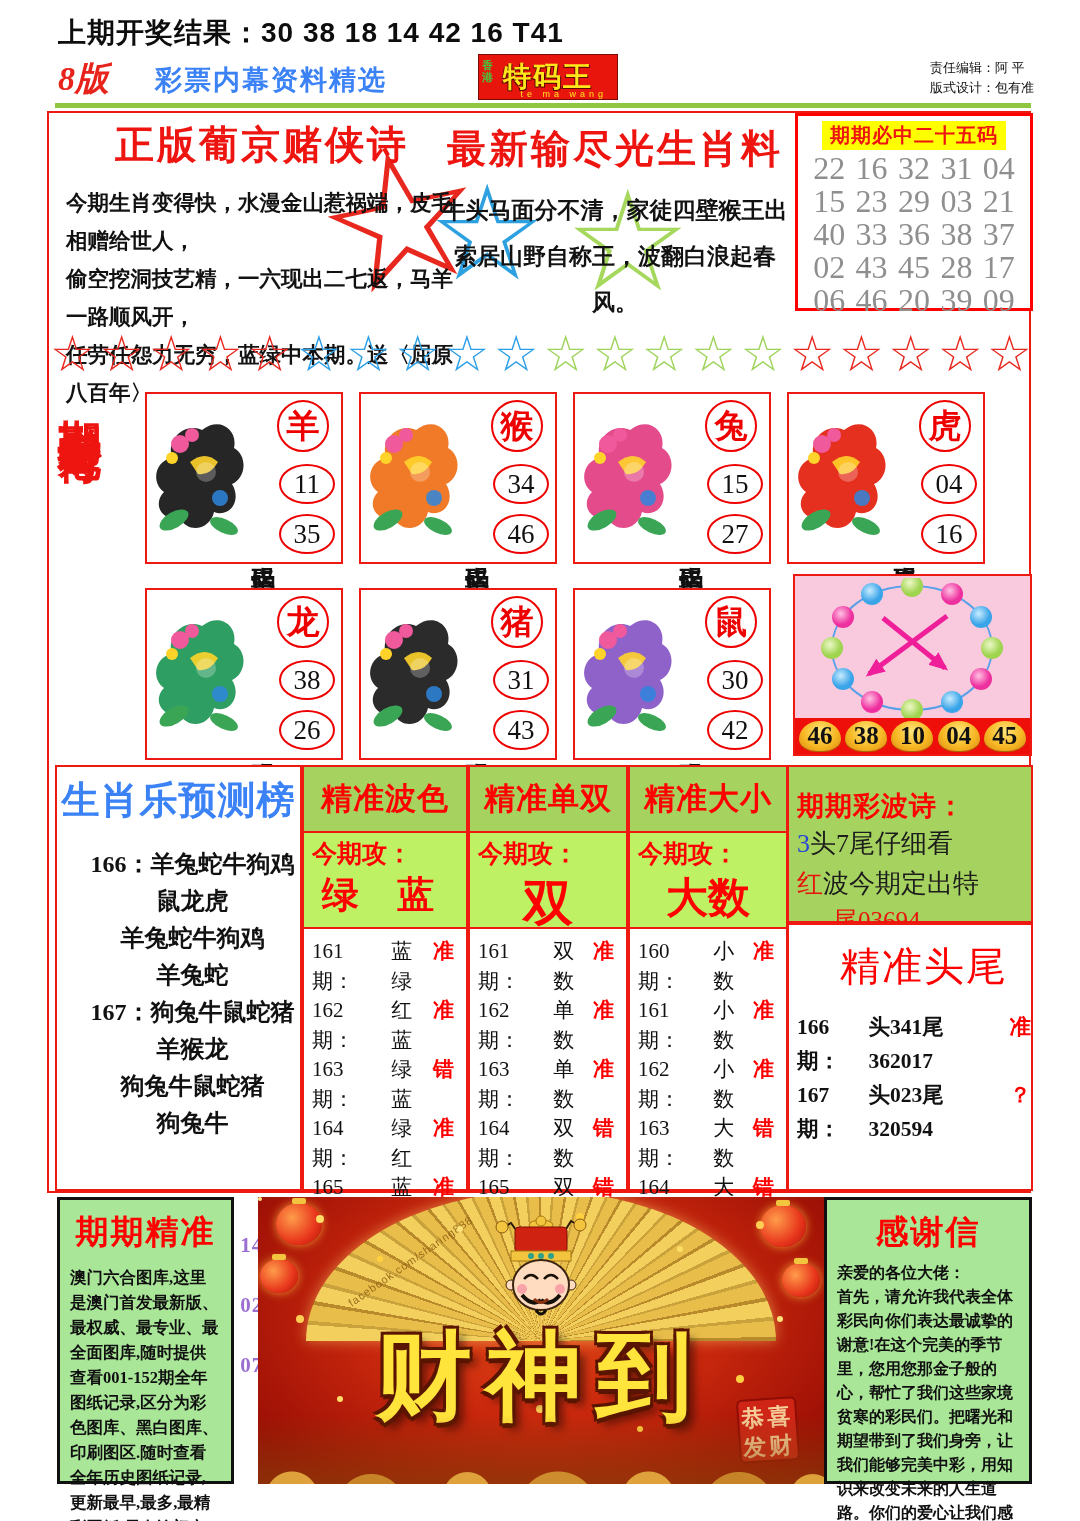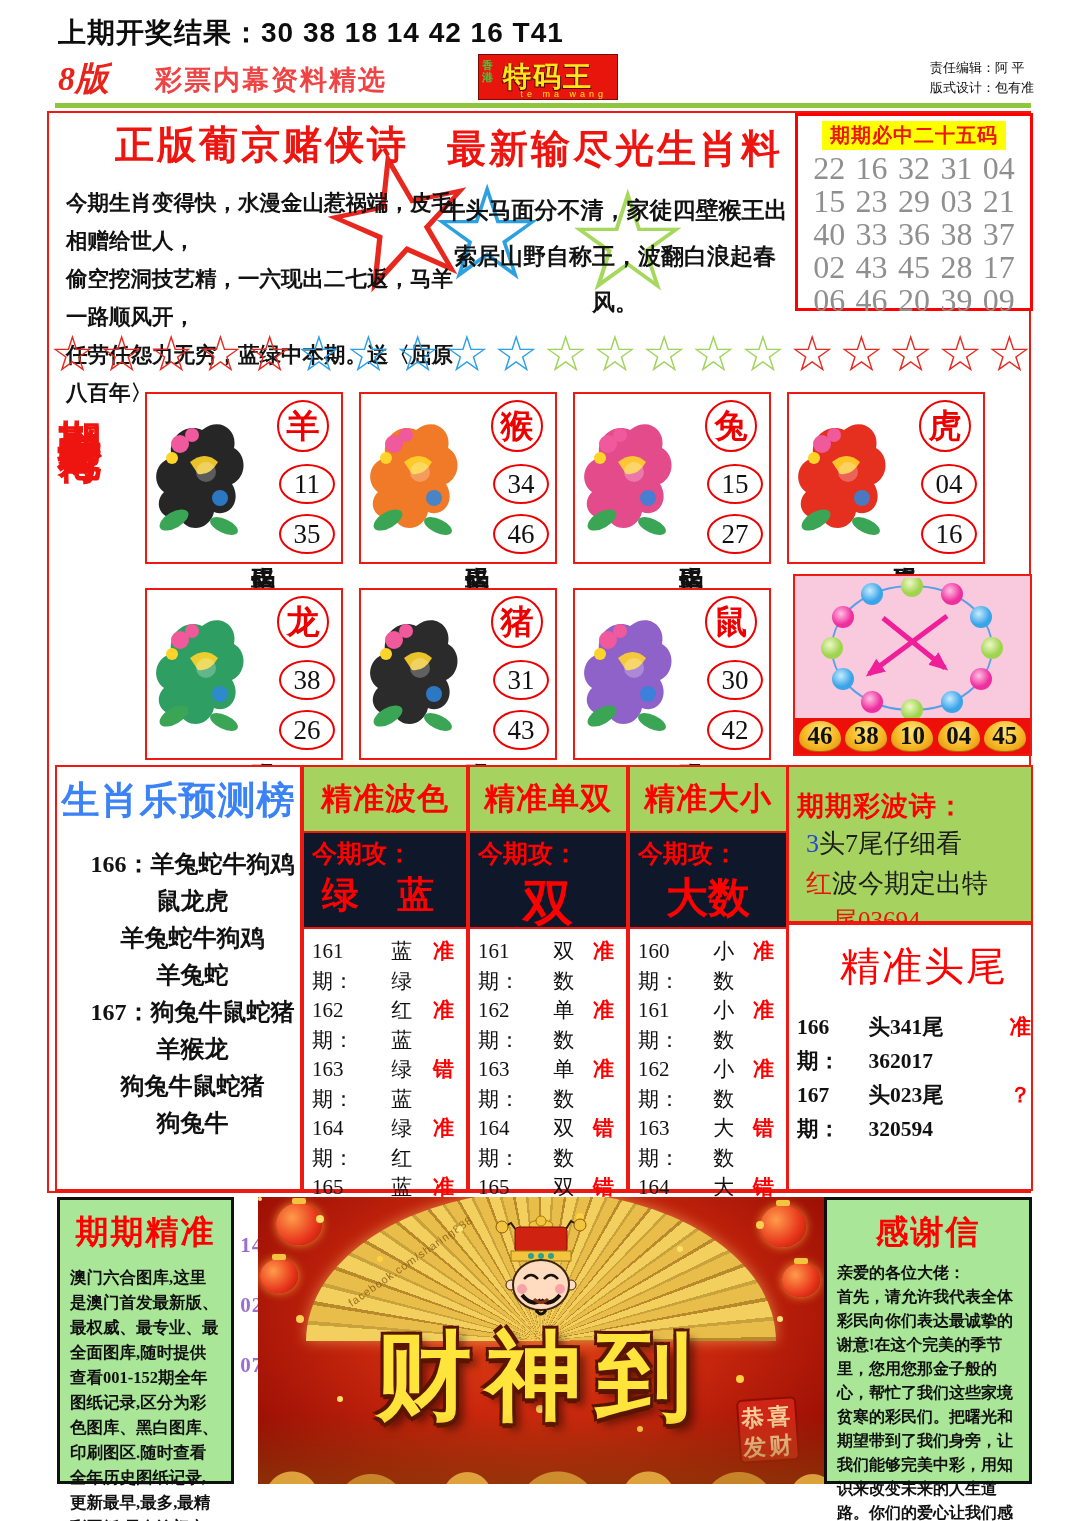--- a/index.html
+++ b/index.html
@@ -3,21 +3,21 @@
 <meta charset="utf-8">
 <style>
   html,body{margin:0;padding:0;background:#fff;}
   .page{position:relative;width:1080px;height:1521px;background:#fff;overflow:hidden;
         font-family:"Liberation Sans","DejaVu Sans",sans-serif;color:#111;}
   .abs{position:absolute;}
 
   
   .result{left:58px;top:14px;font-size:28px;font-weight:bold;letter-spacing:1px;color:#0d0d0d;}
   .edition{left:58px;top:56px;font-size:34px;font-weight:900;font-style:italic;color:#e8231c;font-family:Liberation Serif, serif;}
-  .subtitle{left:155px;top:62px;font-size:27px;font-weight:600;letter-spacing:2px;color:#ef4444;}
+  .subtitle{left:155px;top:62px;font-size:27px;font-weight:600;letter-spacing:2px;color:#3b82f6;}
   .logo{left:478px;top:54px;width:138px;height:44px;background:#e8150d;border:1px solid #7a0b05;display:flex;align-items:center;justify-content:center;}
   .logo-hk{position:absolute;left:3px;top:4px;width:14px;font-size:11px;line-height:12px;color:#49c23c;font-weight:bold;}
   .logo-main{font-size:28px;font-weight:900;color:#ffe71c;letter-spacing:2px;text-shadow:1px 1px 0 #5a0a00,-1px 1px 0 #5a0a00;}
   .logo-sub{position:absolute;right:10px;bottom:0;font-size:9px;color:#ffe71c;letter-spacing:4px;}
   .credits{right:46px;top:58px;font-size:13px;line-height:20px;color:#0d0d0d;text-align:left;}
   .green-rule{left:55px;top:103px;width:976px;height:5px;background:#8ec63f;}
 
   
   .main-frame{left:47px;top:111px;width:984px;height:1082px;border:2px solid #ee1a12;box-sizing:border-box;}
 
@@ -75,35 +75,35 @@
   .wrap-title{margin:52px 0 0 8px;font-size:21px;font-weight:900;color:#4b2a8e;}
   .wrap-rows{margin-top:8px;text-align:center;font-family:"Liberation Serif",serif;font-weight:bold;font-size:21px;line-height:30px;color:#9a6fd0;letter-spacing:1px;}
 
   
   .pcol{top:765px;height:426px;border:2px solid #ee1a12;background:#fff;box-sizing:border-box;}
   .pcol1{left:302px;width:166px;}
   .pcol2{left:468px;width:160px;}
   .pcol3{left:628px;width:160px;}
   .pcol-head{height:64px;background:#a6d35f;border-bottom:2px solid #ee1a12;display:flex;align-items:center;justify-content:center;
              font-size:31px;font-weight:900;color:#f00;letter-spacing:1px;}
-  .pcol-attack{height:96px;background:#0f172a;border-bottom:2px solid #ee1a12;color:#f00;box-sizing:border-box;}
+  .pcol-attack{height:96px;background:#bef264;border-bottom:2px solid #ee1a12;color:#f00;box-sizing:border-box;}
   .attack-label{font-size:25px;font-weight:900;padding:4px 0 0 8px;}
   .attack-value{text-align:center;font-weight:900;margin-top:0;}
   .pcol1 .attack-value{font-size:37px;letter-spacing:14px;}
   .pcol2 .attack-value{font-size:50px;}
   .pcol3 .attack-value{font-size:42px;}
   .pcol-list{padding:8px 0 0 8px;font-family:"Liberation Serif",serif;font-size:21px;line-height:29.5px;color:#111;}
   .prow{display:flex;}
   .prow .val{margin-left:6px;}
   .prow .mark{color:#f00;margin-left:auto;margin-right:12px;font-weight:bold;}
 
   
   .wavebox{left:787px;top:765px;width:246px;height:158px;border:2px solid #ee1a12;background:#a6d35f;box-sizing:border-box;padding:21px 8px;}
   .wave-title{font-size:27px;font-weight:900;color:#f00;letter-spacing:1px;}
-  .wave-line{font-family:"Liberation Serif",serif;font-size:26px;line-height:40px;color:#1c1c1c;margin-left:9px;}
+  .wave-line{font-family:"Liberation Serif",serif;font-size:26px;line-height:40px;color:#1c1c1c;}
   .wave-line .blue{color:#2746d8;}
   .wave-line .redc{color:#e8150d;}
   .wave-line3{color:#e8150d;font-family:"Liberation Serif",serif;font-size:25px;margin-left:36px;line-height:34px;}
   .headtail{left:787px;top:923px;width:246px;height:268px;border:2px solid #ee1a12;background:#fff;box-sizing:border-box;}
   .ht-title{margin-top:14px;text-align:center;font-size:40px;font-weight:400;color:#f00;letter-spacing:2px;margin-left:28px;}
   .ht-rows{margin-top:16px;padding-left:8px;font-family:"Liberation Serif",serif;font-weight:bold;font-size:21.5px;line-height:34px;color:#111;}
   .ht-row{display:flex;}
   .ht-row .mark{color:#f00;margin-left:8px;}
 
   

